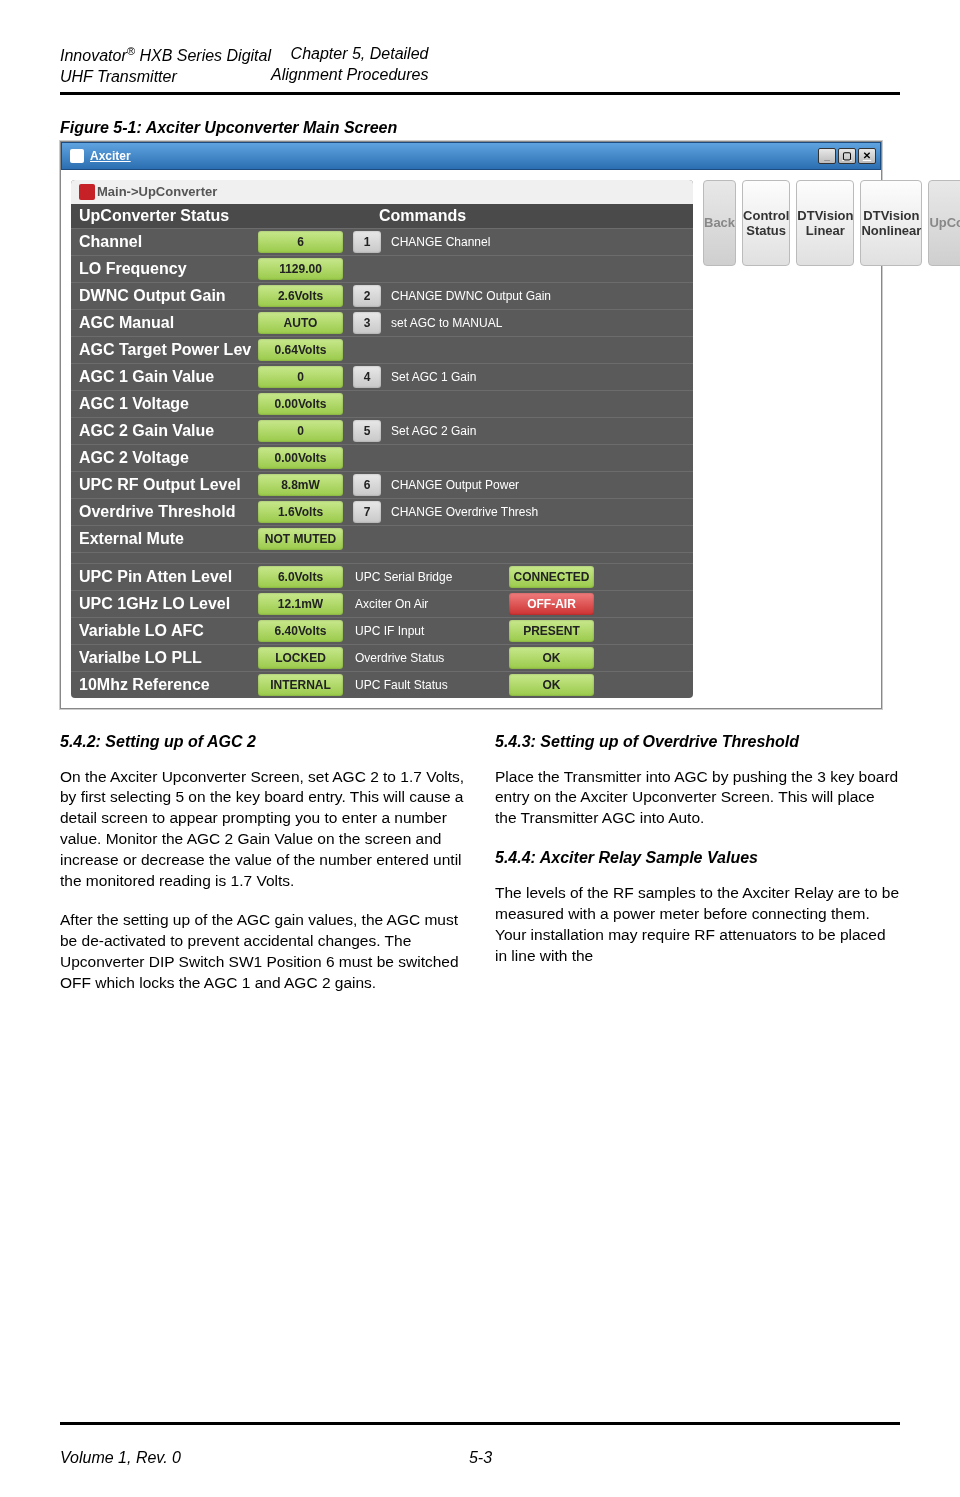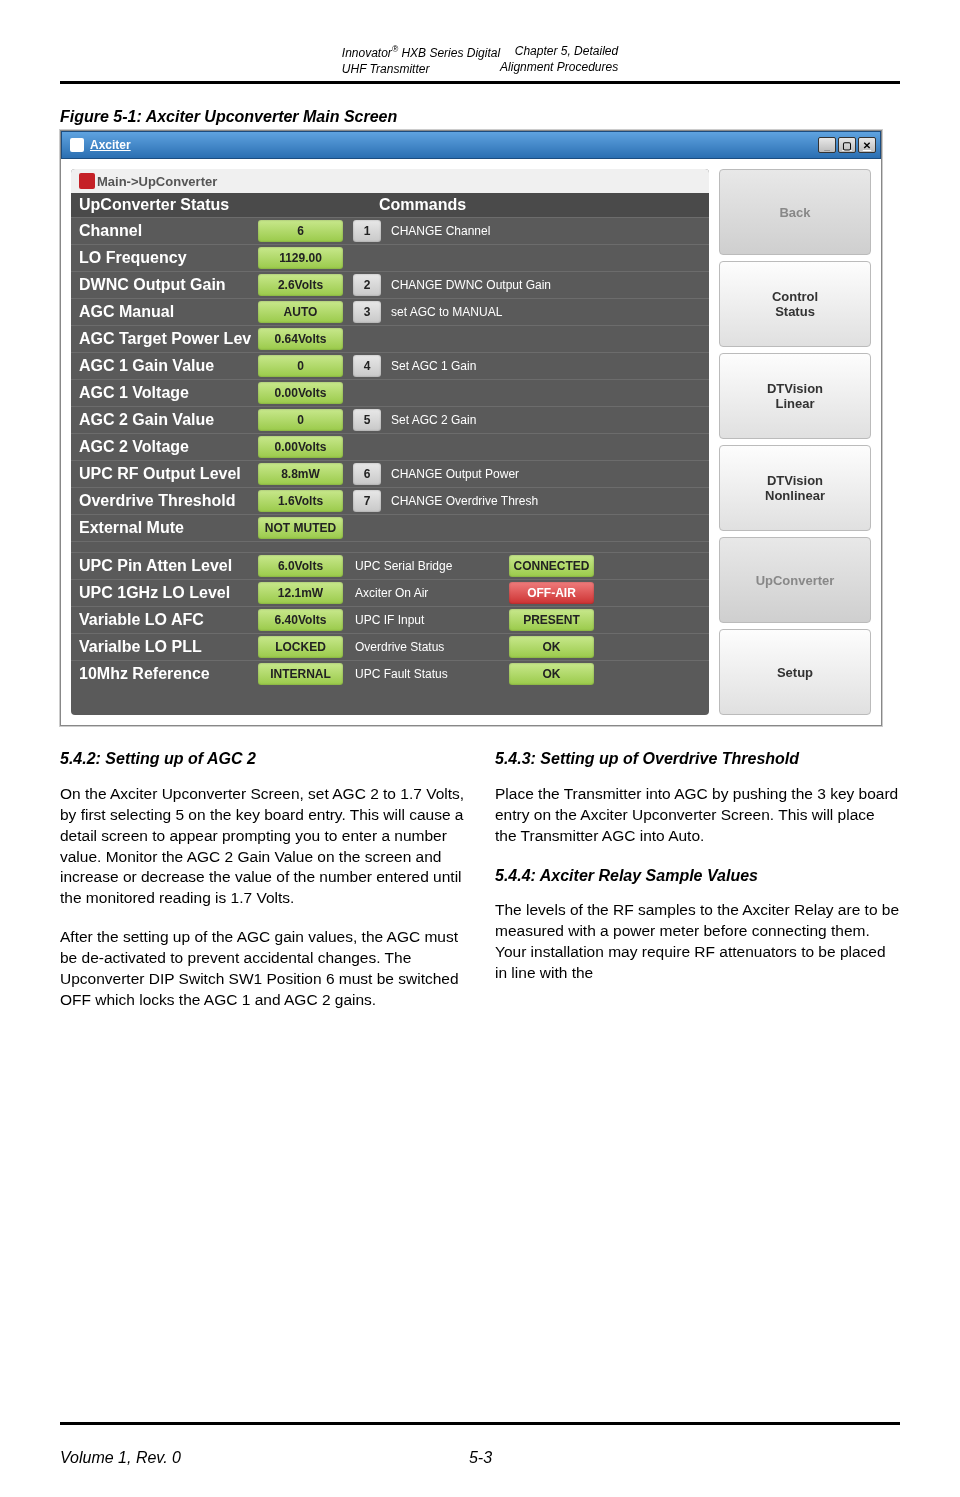--- a/index.html
+++ b/index.html
@@ -14,23 +14,23 @@
     width: 960px;
     min-height: 1497px;
     box-sizing: border-box;
     padding: 44px 60px 30px 60px;
     position: relative;
     display: flex;
     flex-direction: column;
   }
   .hdr {
     display: flex;
-    justify-content: center;
+    justify-content: flex-start;
     font-style: italic;
-    font-size: 12px;
+    font-size: 16px;
     line-height: 1.3;
   }
   .hdr .left { text-align: left; }
   .hdr .right { text-align: right; }
   .hr-line {
     height: 3px;
     background: #000;
     margin-top: 4px;
     margin-bottom: 24px;
   }
@@ -120,22 +120,22 @@
   .shot .row .cmdnum {
     width:28px; background:linear-gradient(#e8e8e8,#c8c8c8); margin-left:6px;
   }
   .shot .row .cmdlbl {
     flex:1; color:#fff; padding-left:6px; font-size:12px;
   }
   .shot .row .spacer-cmd { flex:1; }
   .shot .row .lbl2 { width:150px; color:#fff; padding-left:8px; font-size:12px;}
   .shot .gap { height:10px; background:#5a5a5a; border-top:1px solid #6c6c6c;}
   .shot .side {
-    width:152px;
-    display:flex; flex-direction:column; gap:6px;
+    width:168px;
+    display:flex; flex-direction:row; gap:6px;
   }
   .shot .side .tab {
     height:84px;
     border-radius:4px;
     display:flex; align-items:center; justify-content:center;
     text-align:center; font-weight:bold; font-size:13px; color:#333;
     background:linear-gradient(#fdfdfd,#e0e0e0);
     border:1px solid #bbb;
   }
   .shot .side .tab.dim { color:#888; background:linear-gradient(#e8e8e8,#cfcfcf);}

